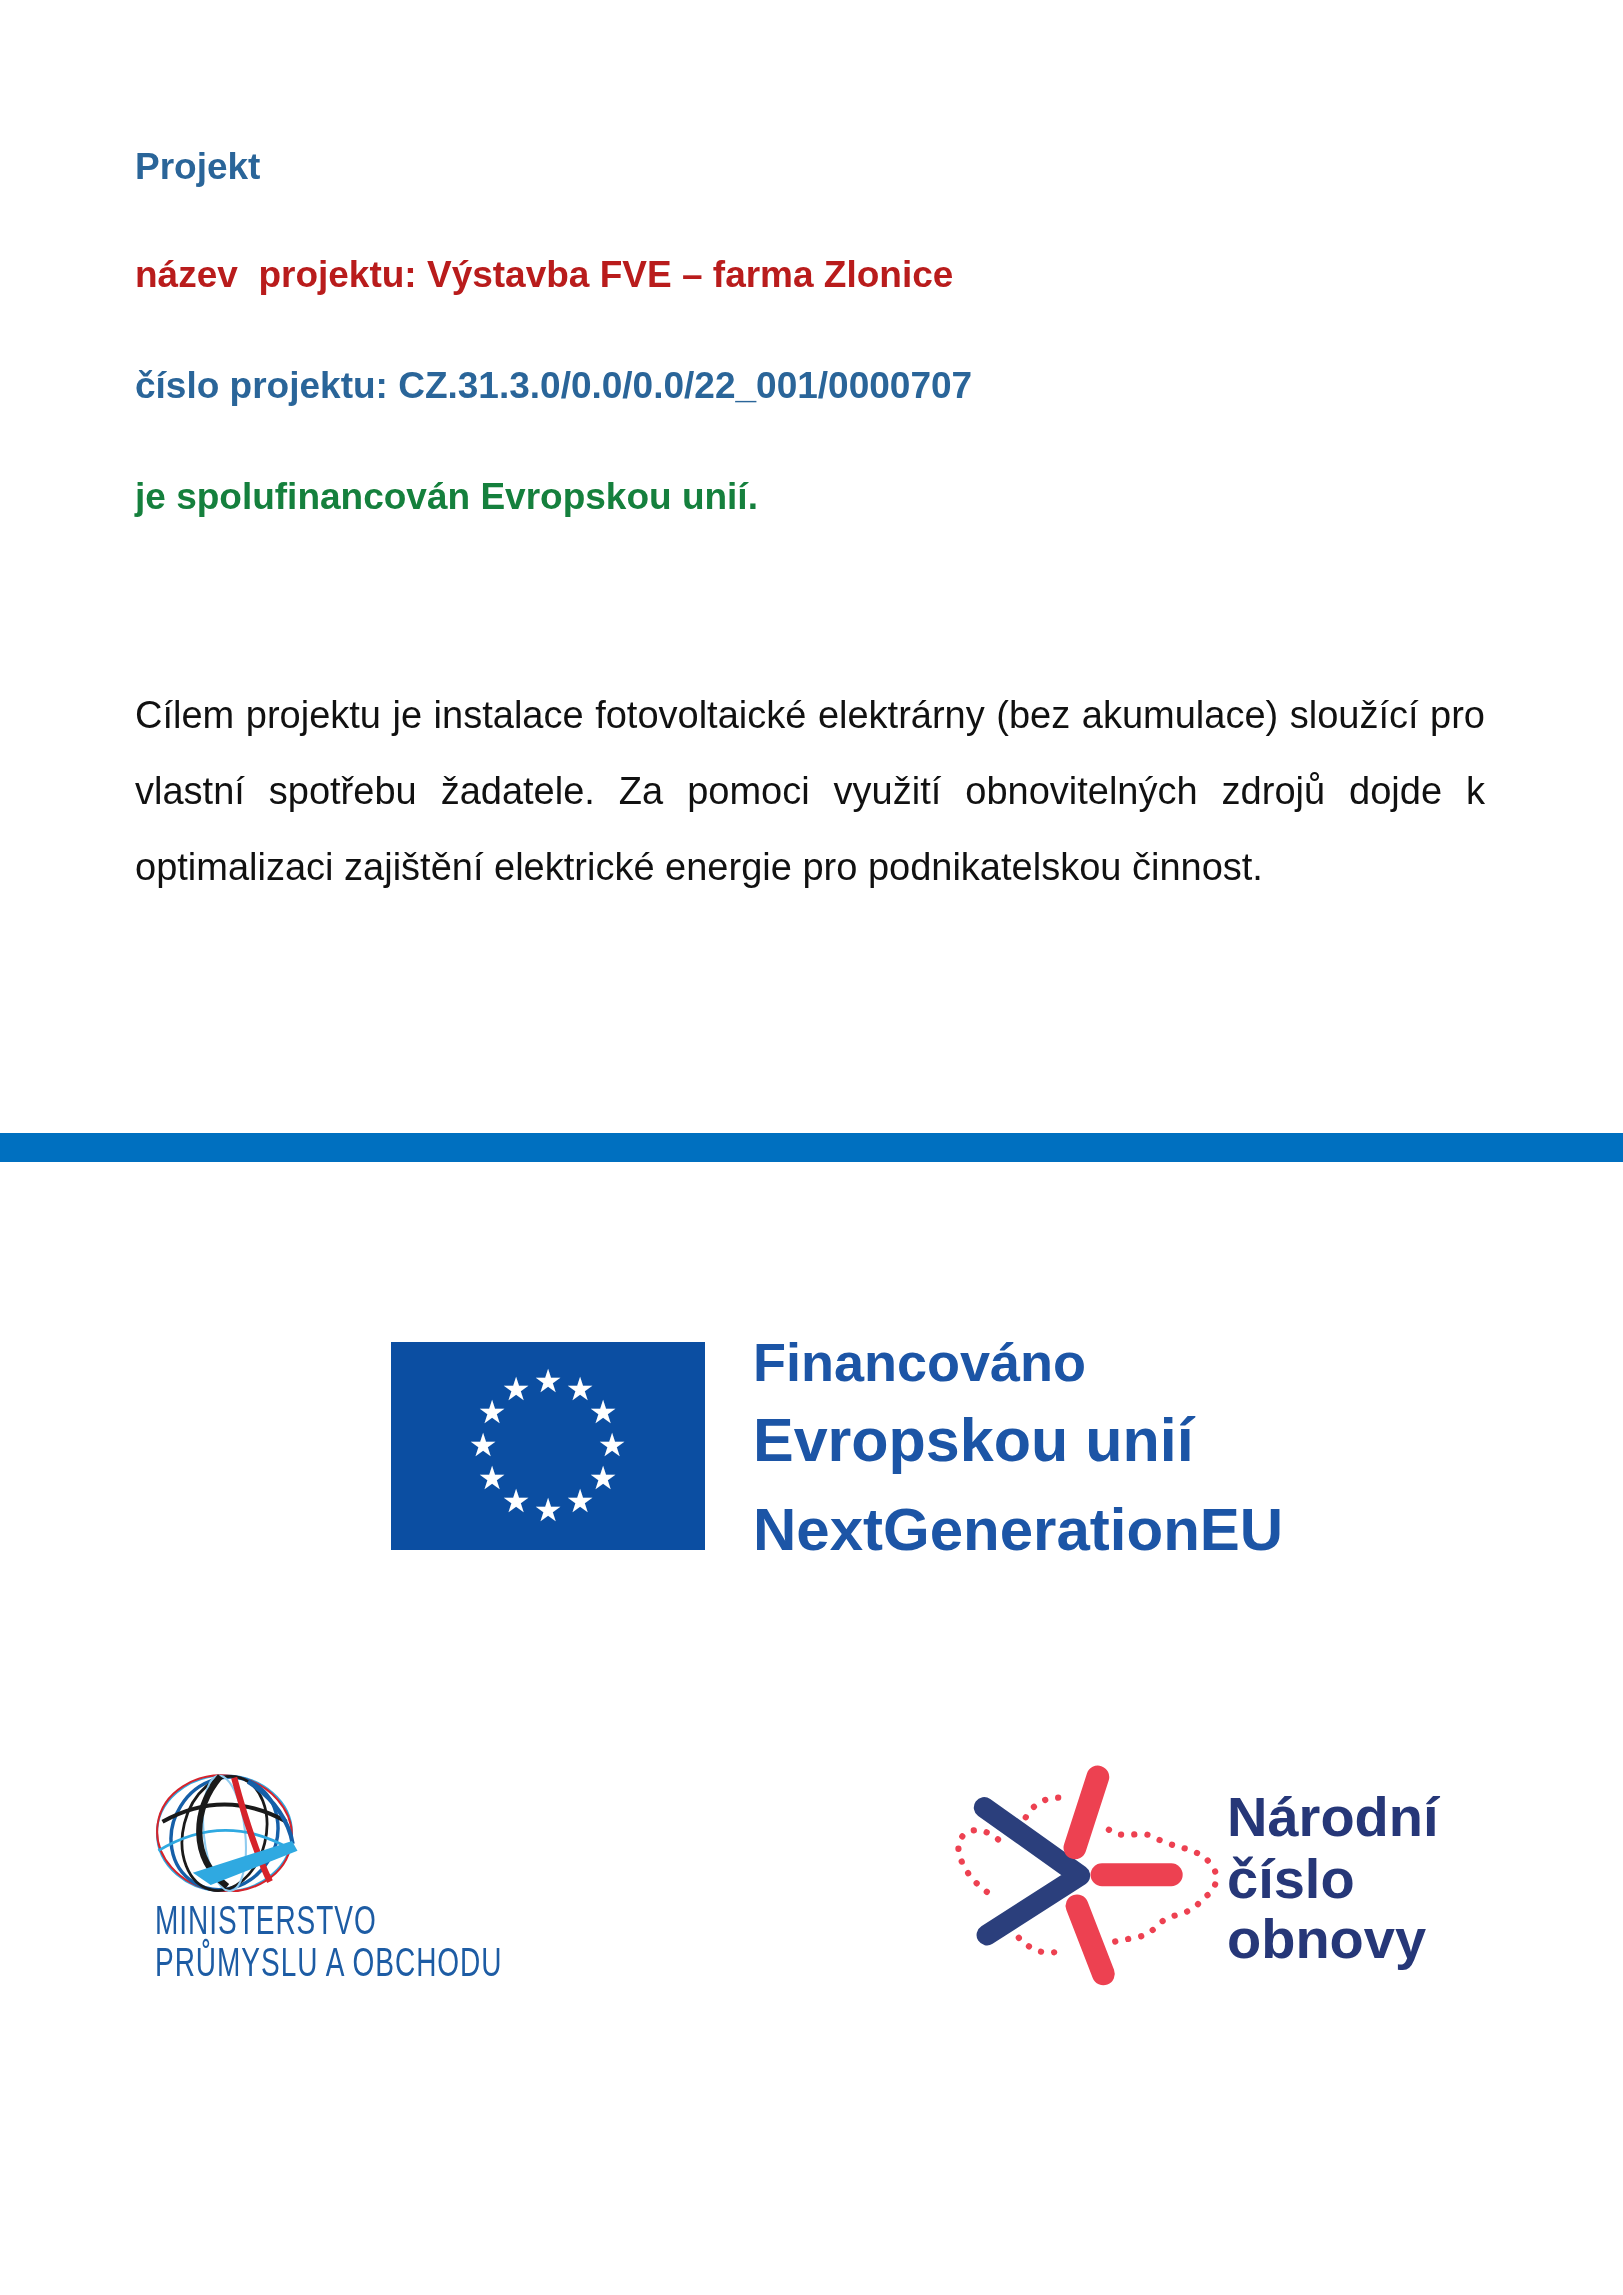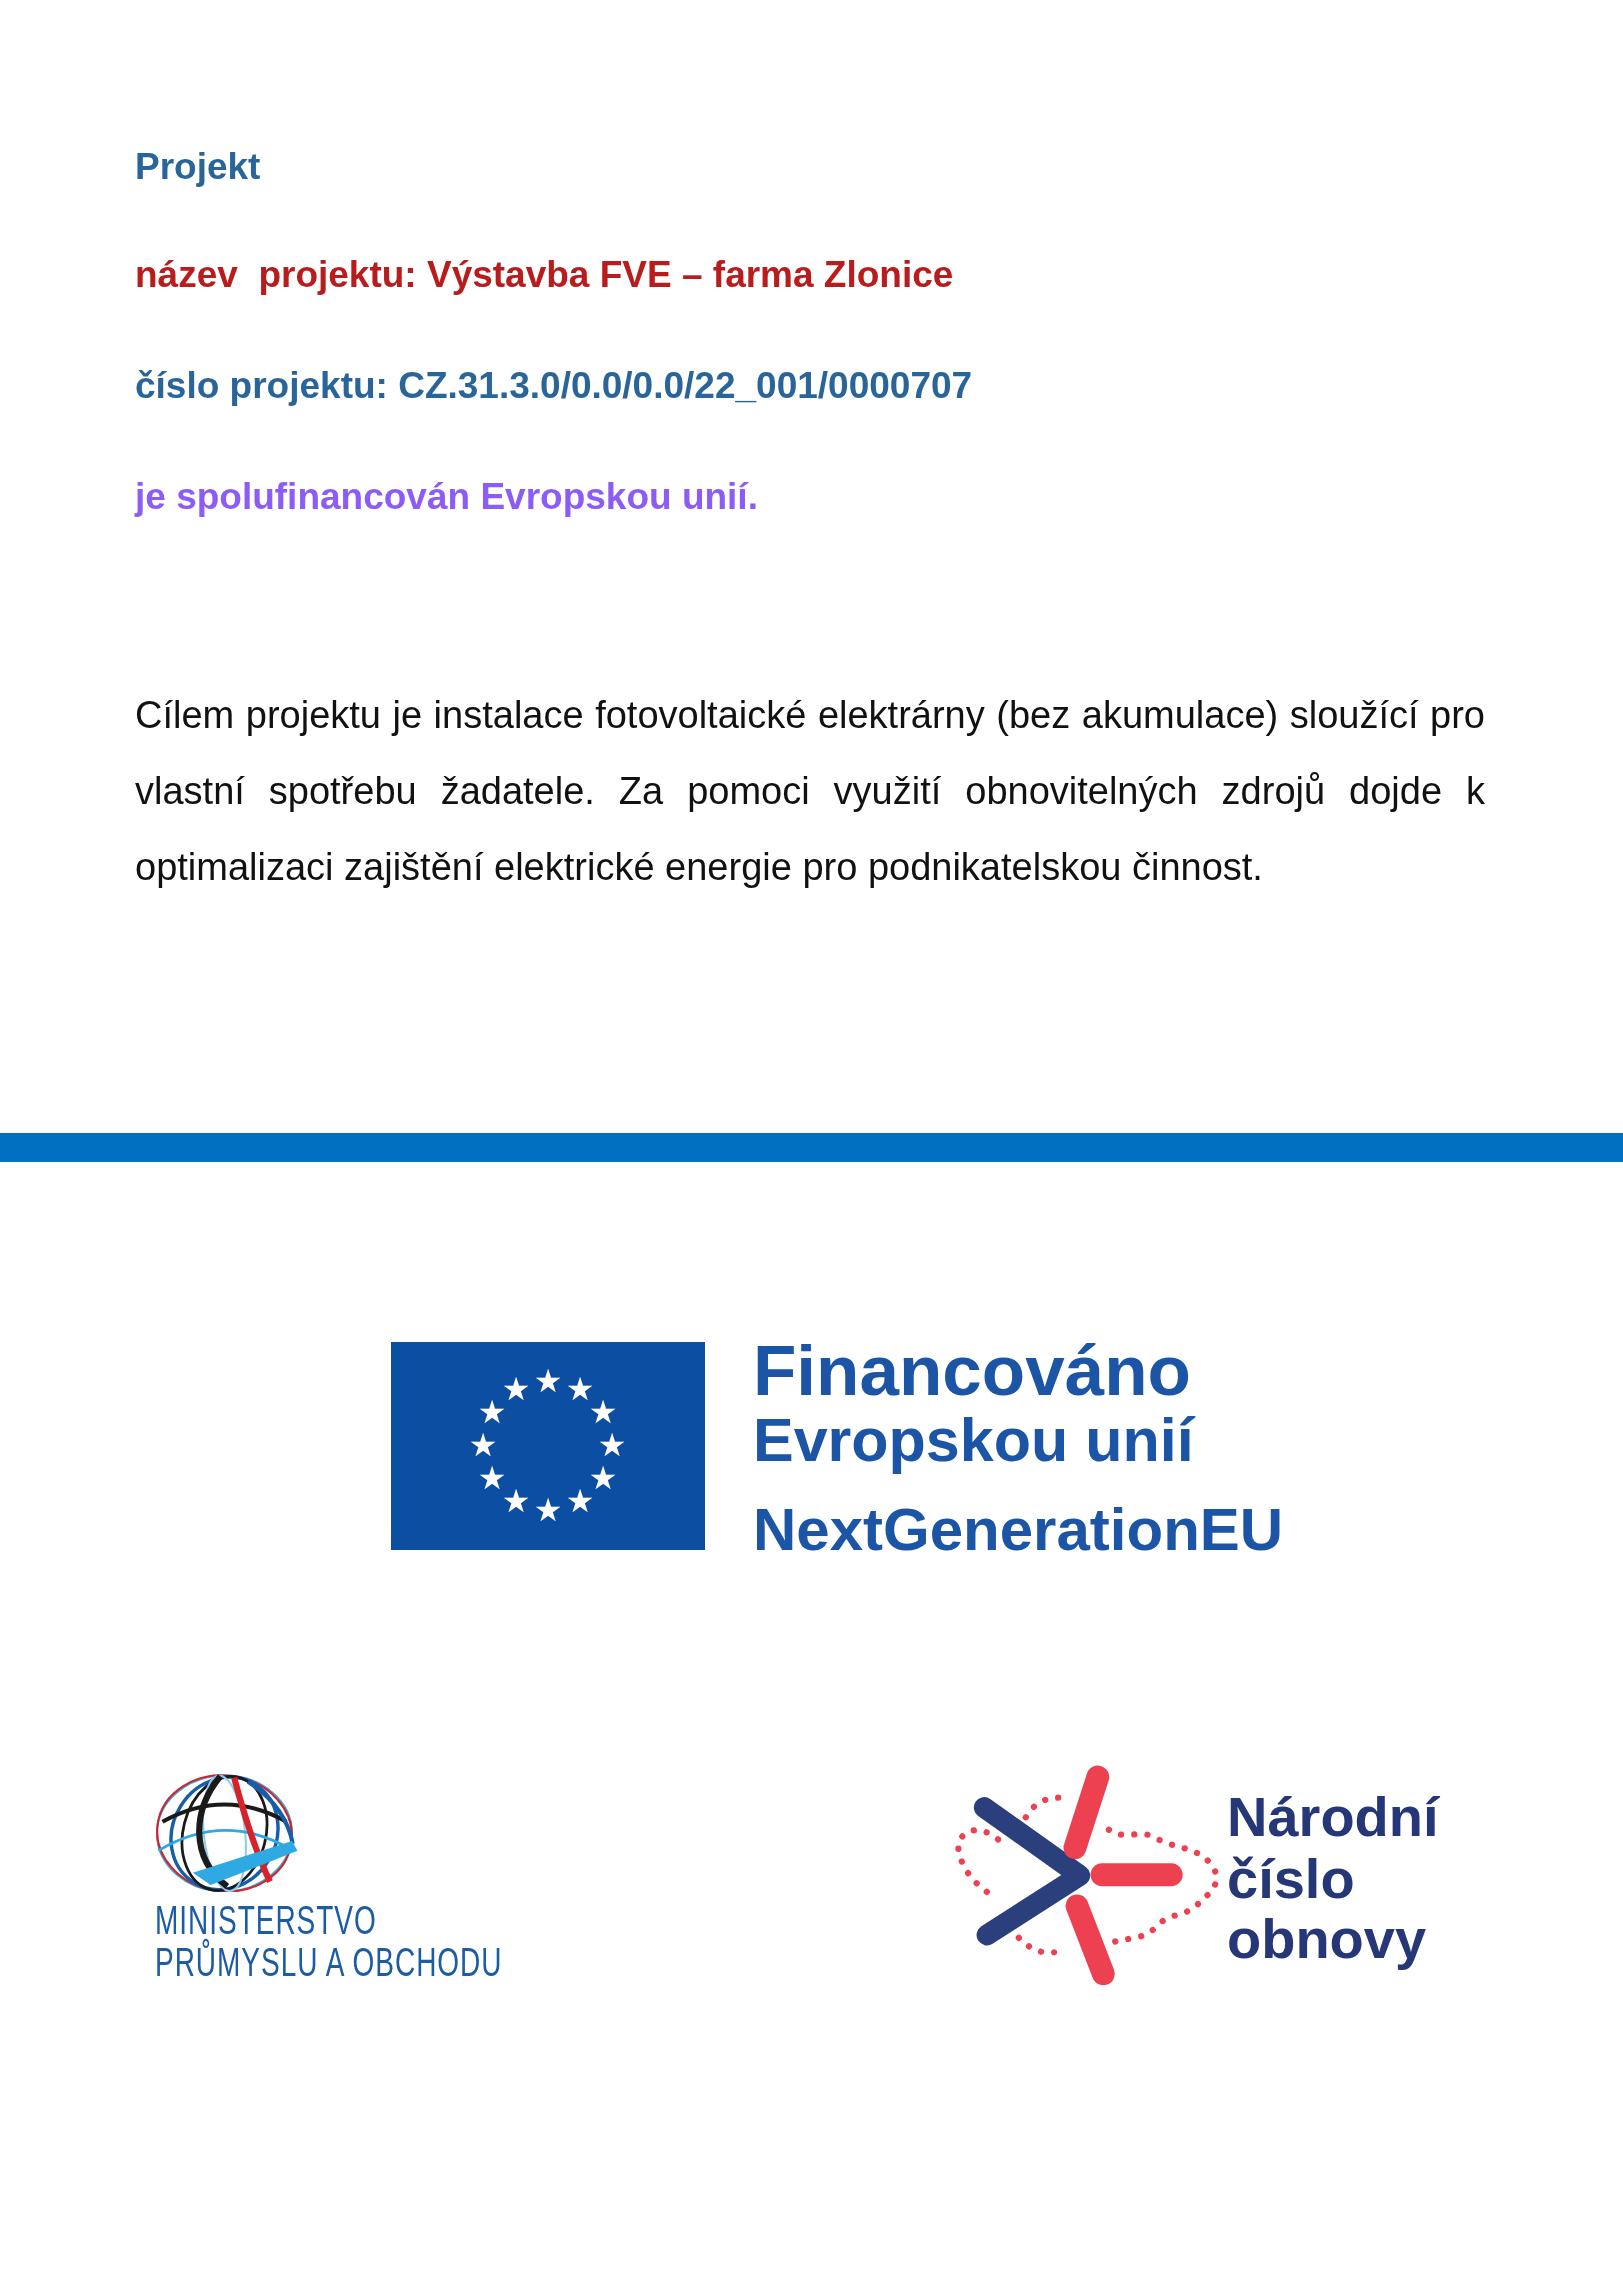--- a/index.html
+++ b/index.html
@@ -39,21 +39,21 @@
   .eu-star:nth-child(5){left:212px;top:137px;}
   .eu-star:nth-child(6){left:189px;top:160px;}
   .eu-star:nth-child(7){left:157px;top:169px;}
   .eu-star:nth-child(8){left:125px;top:160px;}
   .eu-star:nth-child(9){left:101px;top:137px;}
   .eu-star:nth-child(10){left:92px;top:104px;}
   .eu-star:nth-child(11){left:101px;top:71px;}
   .eu-star:nth-child(12){left:125px;top:48px;}
 
   .eu-caption{position:absolute;left:753px;font-weight:bold;line-height:1;}
-  #eu-cap1{top:1335px;font-size:71px;}
+  #eu-cap1{top:1335px;font-size:54px;}
   #eu-cap2{top:1410px;font-size:61px;}
   #eu-cap3{top:1500px;font-size:60px;font-weight:700;}
 
   
   .globe{position:absolute;left:151px;top:1768px;}
   .ministry-caption{
     position:absolute;left:155px;font-size:40px;font-weight:400;
     letter-spacing:1.4px;line-height:1;transform:scaleX(0.70);
     transform-origin:left top;white-space:pre;
   }
@@ -71,21 +71,21 @@
 </style>
 </head>
 <body>
 
 <div class="heading-line" id="h-title" style="color: rgb(42, 101, 153);">Projekt</div>
 
 <div class="heading-line" id="h-name" style="color: #b91c1c;">název  projektu: Výstavba FVE – farma Zlonice</div>
 
 <div class="heading-line" id="h-number" style="color: rgb(42, 101, 153);">číslo projektu: CZ.31.3.0/0.0/0.0/22_001/0000707</div>
 
-<div class="heading-line" id="h-cofinance" style="color: #8b5cf6;">je spolufinancován Evropskou unií.</div>
+<div class="heading-line" id="h-cofinance" style="color: #15803d;">je spolufinancován Evropskou unií.</div>
 
 <div class="para" style="color: rgb(17, 17, 17);">Cílem projektu je instalace fotovoltaické elektrárny (bez akumulace) sloužící pro vlastní spotřebu žadatele. Za pomoci využití obnovitelných zdrojů dojde k optimalizaci zajištění elektrické energie pro podnikatelskou činnost.</div>
 
 <div class="divider" style="background-color: rgb(0, 112, 192);"></div>
 
 <div class="eu-flag" style="background-color: rgb(11, 78, 162);">
   <span class="eu-star" style="color: rgb(255, 255, 255);">★</span>
   <span class="eu-star" style="color: rgb(255, 255, 255);">★</span>
   <span class="eu-star" style="color: rgb(255, 255, 255);">★</span>
   <span class="eu-star" style="color: rgb(255, 255, 255);">★</span>

